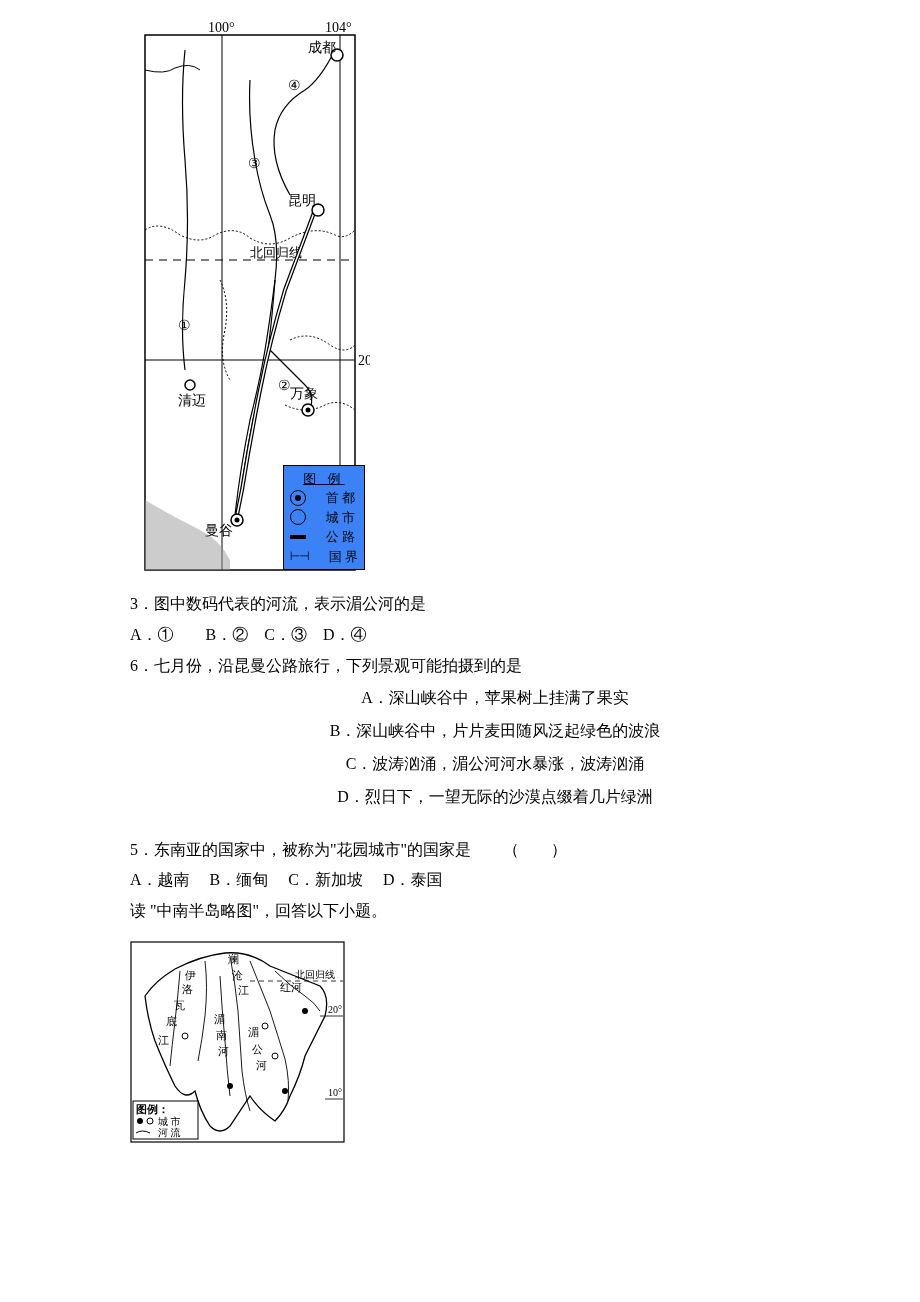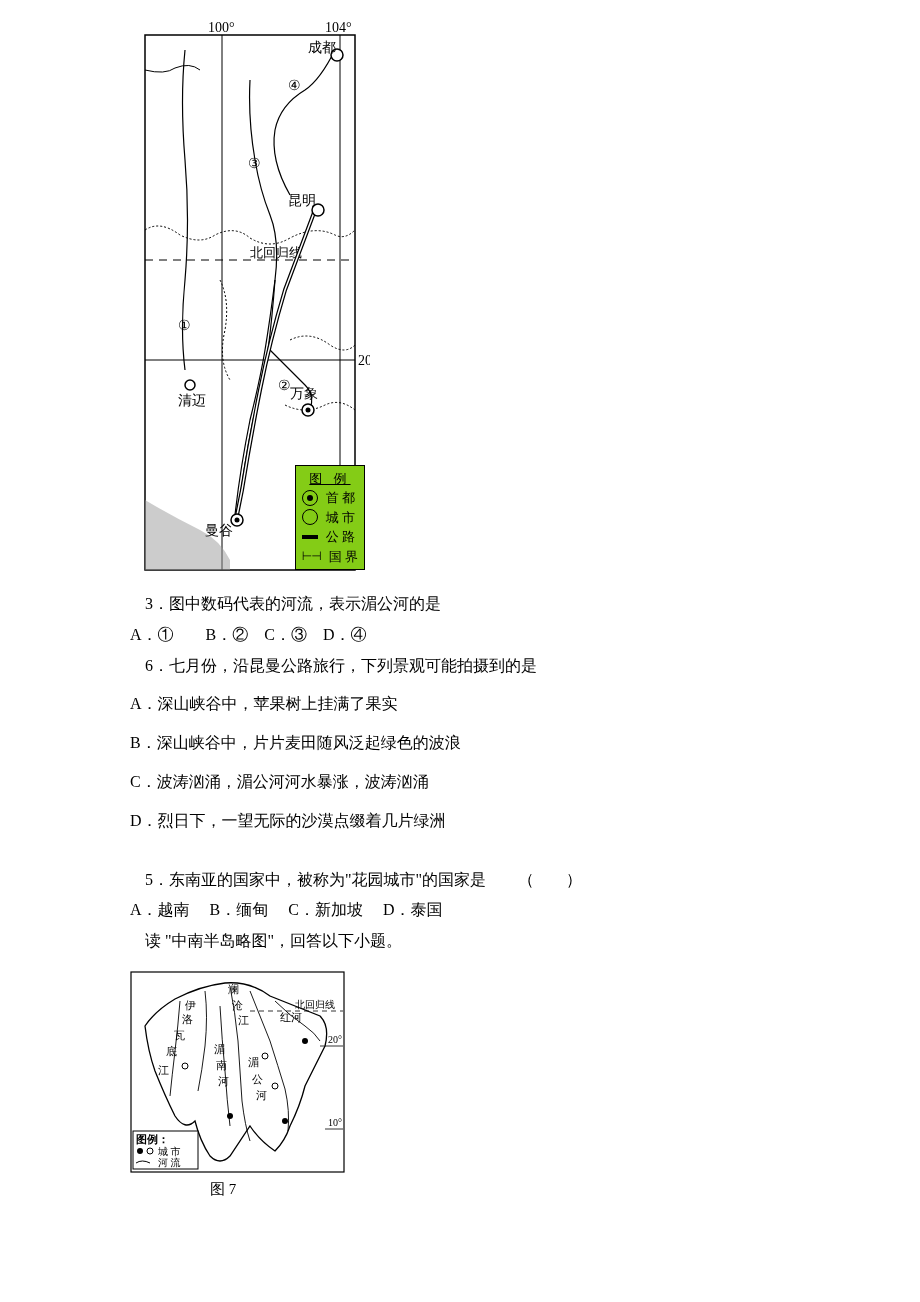--- a/index.html
+++ b/index.html
@@ -25,60 +25,61 @@
     .map2-container {
       margin-top: 15px;
       margin-bottom: 5px;
     }
     .map2 {
       width: 215px;
       height: 202px;
       position: relative;
     }
     .question {
-      margin: 2px 15px;
+      margin: 2px 0;
     }
     .options {
       margin: 2px 0;
     }
     .option-item {
-      margin: 10px 0;
+      margin: 4px 0;
+      text-align: center;
     }
     .spacer {
       height: 18px;
     }
     .caption {
       text-align: left;
       margin-left: 80px;
       font-size: 15px;
       margin-top: 3px;
     }
     svg text {
       font-family: "SimSun", "宋体", serif;
     }
     .legend-box {
       position: absolute;
       right: 5px;
       bottom: 5px;
       border: 1px solid #000;
-      background: #84cc16;
+      background: #3b82f6;
       padding: 3px 6px;
       font-size: 13px;
       line-height: 1.5;
       margin-left: 12px;
     }
     .legend-title {
       text-align: center;
       text-decoration: underline;
       letter-spacing: 4px;
     }
     .legend-row {
       display: flex;
       align-items: center;
-      gap: 8px;
+      gap: 20px;
     }
     .cap-sym { width:14px; height:14px; border:1.5px solid #000; border-radius:50%; display:inline-flex; align-items:center; justify-content:center; }
     .cap-sym::after { content:""; width:6px; height:6px; background:#000; border-radius:50%; }
     .city-sym { width:14px; height:14px; border:1.5px solid #000; border-radius:50%; display:inline-block; }
     .road-sym { width:16px; height:4px; background:#000; display:inline-block; }
     .border-sym { font-size:12px; letter-spacing:-1px; }
   </style>
 </head>
 <body>
 
@@ -242,14 +243,13 @@
 
       <rect x="3" y="160" width="65" height="38" fill="#fff" stroke="#000" stroke-width="1"></rect>
       <text x="6" y="172" font-size="11" font-weight="bold">图例：</text>
       <circle cx="10" cy="180" r="3" fill="#000"></circle>
       <circle cx="20" cy="180" r="3" fill="#fff" stroke="#000"></circle>
       <text x="28" y="184" font-size="10">城 市</text>
       <path d="M 6 192 Q 12 188 20 192" fill="none" stroke="#000"></path>
       <text x="28" y="195" font-size="10">河 流</text>
     </svg>
   </div>
-  <div class="caption">图 7</div>
 </div>
 
 </body></html>

